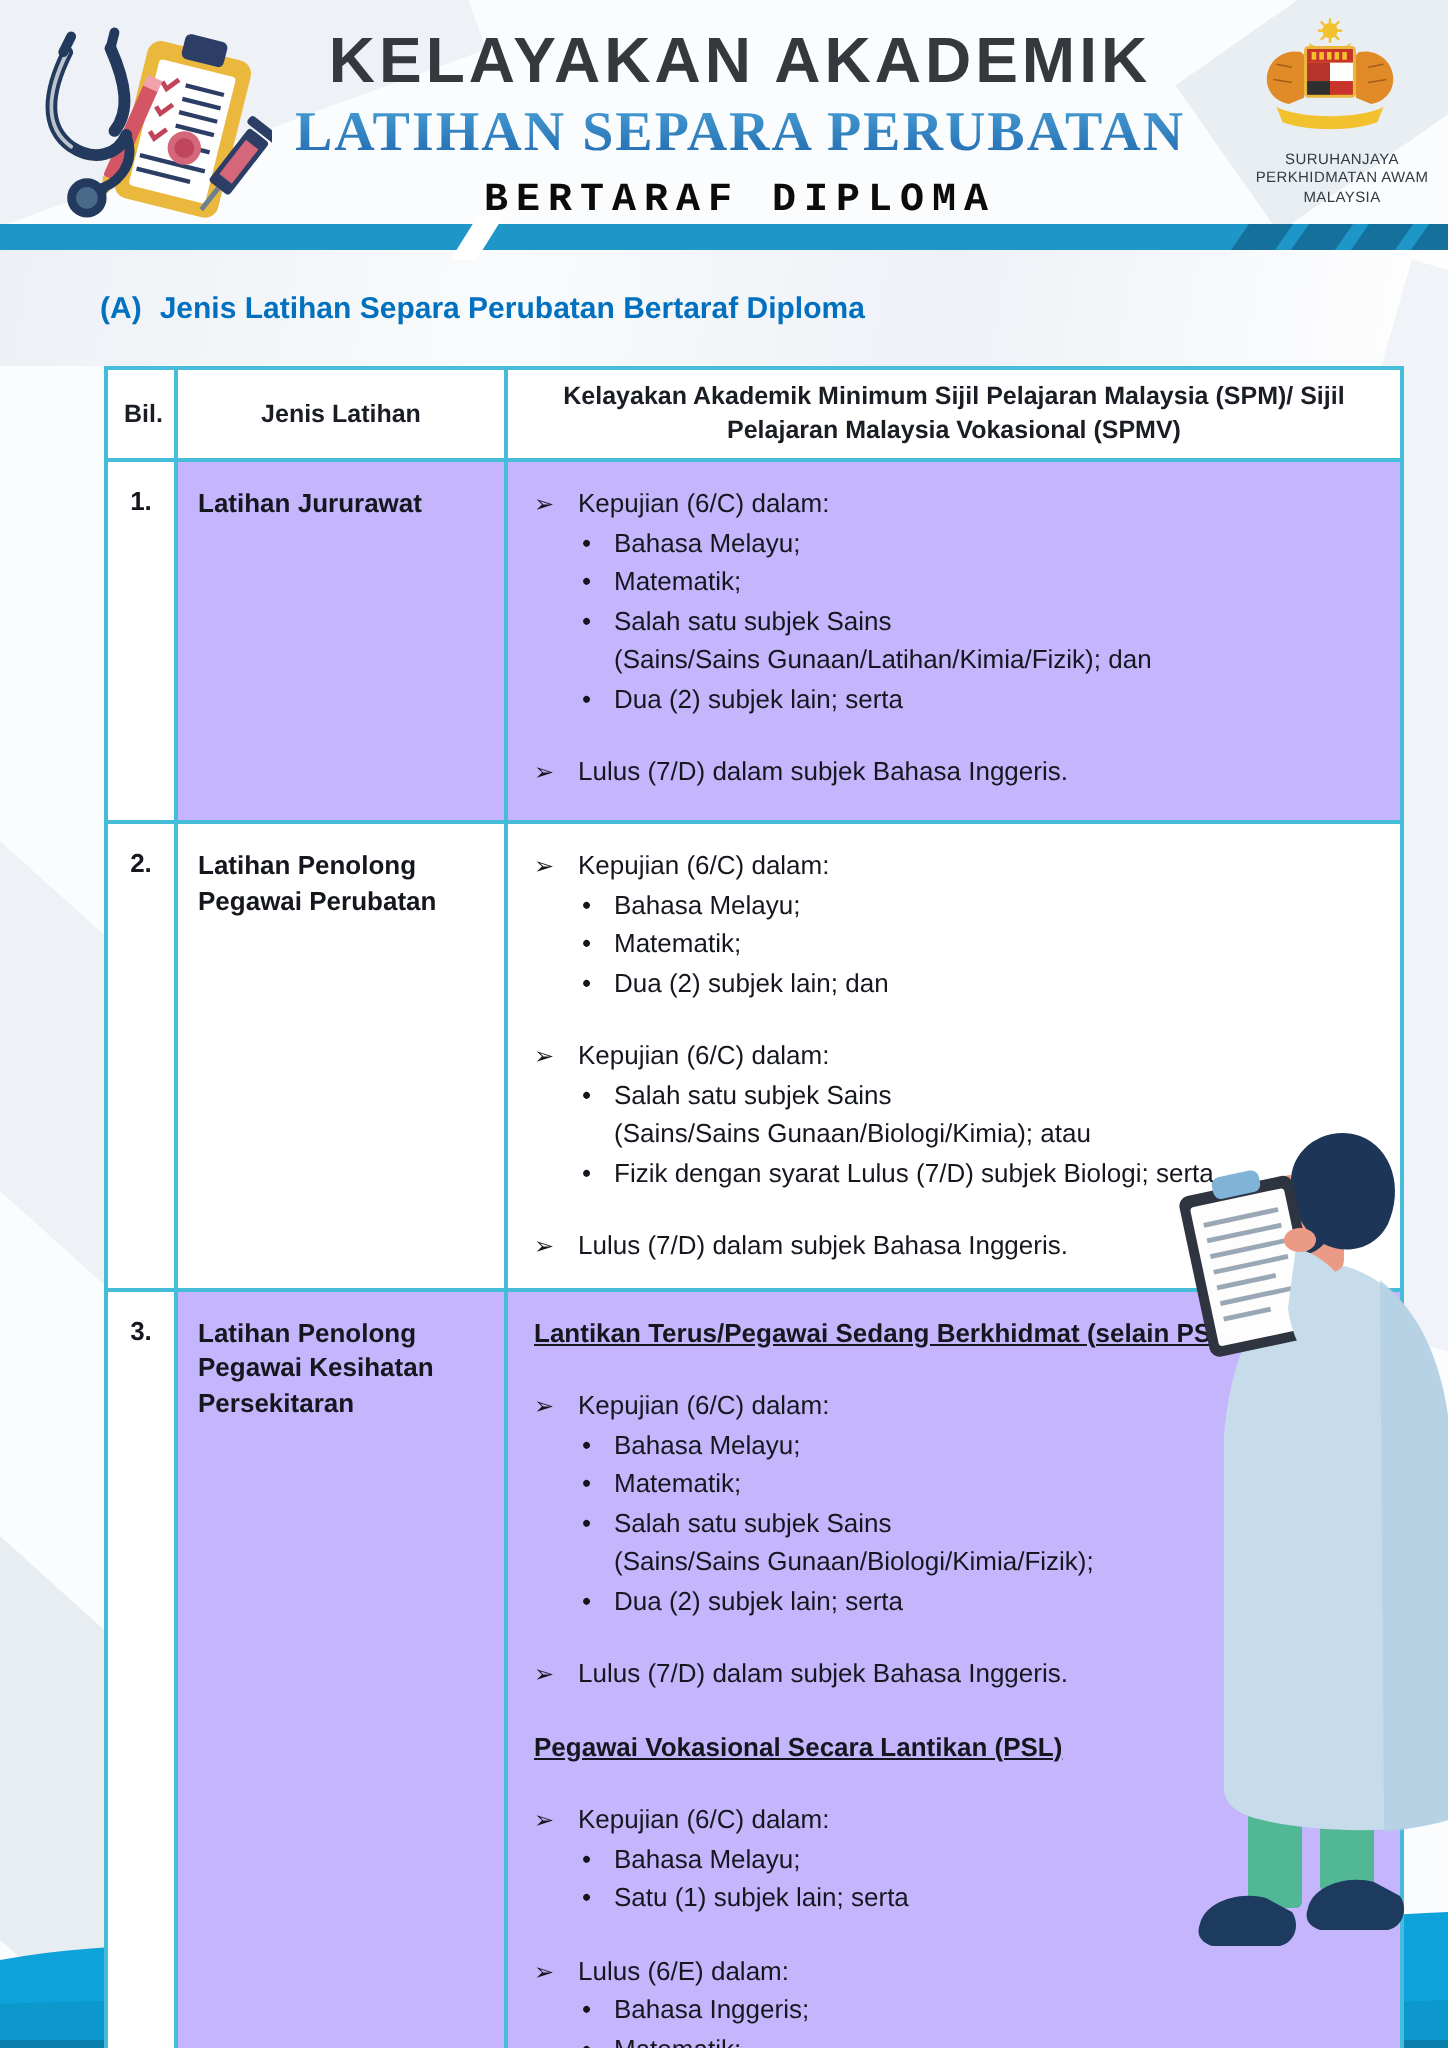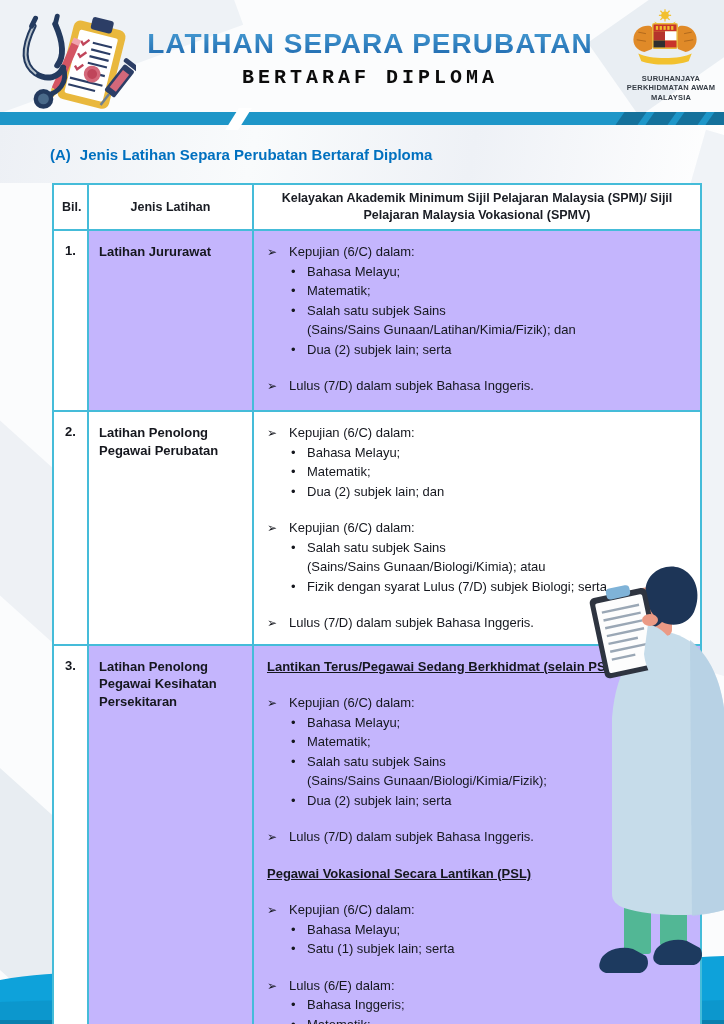--- a/index.html
+++ b/index.html
@@ -16,32 +16,32 @@
   .deco-band { left:0; top:125px; width:724px; height:58px;
                background:linear-gradient(100deg,#edf0f5 0%,#f9fbfc 35%,#eef1f6 65%,#ffffff 100%); }
   .deco-lm   { left:-90px; top:470px; width:240px; height:130px; background:#eef1f5; transform:rotate(42deg); }
   .deco-lb   { left:-110px; top:830px; width:300px; height:150px; background:#e8edf2; transform:rotate(42deg); }
   .deco-rm   { left:630px; top:150px; width:220px; height:520px; background:#f0f3f7; transform:rotate(16deg); }
 
   
   .header { position:absolute; left:0; top:0; width:724px; height:112px; z-index:2; }
   .titles { position:absolute; left:135px; top:12px; width:470px; text-align:center; }
   .page-title1 { font-size:32px; font-weight:bold; letter-spacing:2px; color:#35383d; white-space:nowrap; }
-  .page-title2 { font-size:28px; font-weight:bold; letter-spacing:1px; color:#2b7fc0; white-space:nowrap; margin-top:16px; }
+  .page-title2 { font-size:28px; font-weight:bold; letter-spacing:1px; color:#2b7fc0; white-space:nowrap; margin-top:2px;font-family:Liberation Serif, serif; }
   @supports ((-webkit-background-clip:text) or (background-clip:text)) {
     .page-title2 { background:linear-gradient(180deg,#4aa0d6 0%,#1b64ab 100%);
       -webkit-background-clip:text; background-clip:text; color:transparent; }
   }
   .page-title3 { font-family:"Liberation Mono","DejaVu Sans Mono",monospace; font-weight:bold;
     font-size:20px; letter-spacing:4px; color:#0c0c0c; margin-top:6px; white-space:nowrap; }
 
   .med-icon { position:absolute; left:8px; top:12px; width:128px; height:104px; }
   .logo-wrap { position:absolute; left:614px; top:8px; width:102px; text-align:center; }
   .logo-svg { width:84px; height:62px; }
-  .logo-caption { font-size:7.5px; font-weight:bold; color:#343b44; line-height:1.25; letter-spacing:.2px;margin-left:12px; }
+  .logo-caption { font-size:7.5px; font-weight:normal; color:#343b44; line-height:1.25; letter-spacing:.2px;margin-left:12px; }
 
   
   .ribbon { position:absolute; left:0; top:112px; width:724px; height:13px; background:#1e96c8; z-index:1; }
   .ribbon-slash { position:absolute; left:232px; top:108px; width:13px; height:22px; background:#fff;
                   transform:skewX(-32deg); z-index:1; }
   .chev { position:absolute; top:112px; height:13px; width:22px; background:#15719b; transform:skewX(-35deg); z-index:1; }
   .chev.c1{ left:620px; } .chev.c2{ left:650px; } .chev.c3{ left:680px; } .chev.c4{ left:710px; }
 
   
   .section-heading { position:absolute; left:50px; top:146px; z-index:2;
@@ -141,20 +141,21 @@
 
     <g transform="rotate(38 106 78)">
       <rect x="100" y="50" width="13" height="34" rx="2" fill="#2c3e66"></rect>
       <rect x="102.5" y="56" width="8" height="22" fill="#d4687a"></rect>
       <rect x="97" y="44" width="19" height="5" rx="2" fill="#2c3e66"></rect>
       <line x1="106.5" y1="84" x2="106.5" y2="98" stroke="#6e7f90" stroke-width="2.5"></line>
     </g>
   </svg>
 
   <div class="titles">
+    <div class="page-title1">KELAYAKAN AKADEMIK</div>
     <div class="page-title2">LATIHAN SEPARA PERUBATAN</div>
     <div class="page-title3">BERTARAF DIPLOMA</div>
   </div>
 
   <div class="logo-wrap">
     <svg class="logo-svg" viewBox="0 0 110 78">
       <circle cx="55" cy="8" r="5" fill="#f2c12e"></circle>
       <g stroke="#f2c12e" stroke-width="1.6">
         <line x1="55" y1="0" x2="55" y2="16"></line>
           <line x1="47" y1="8" x2="63" y2="8"></line>

